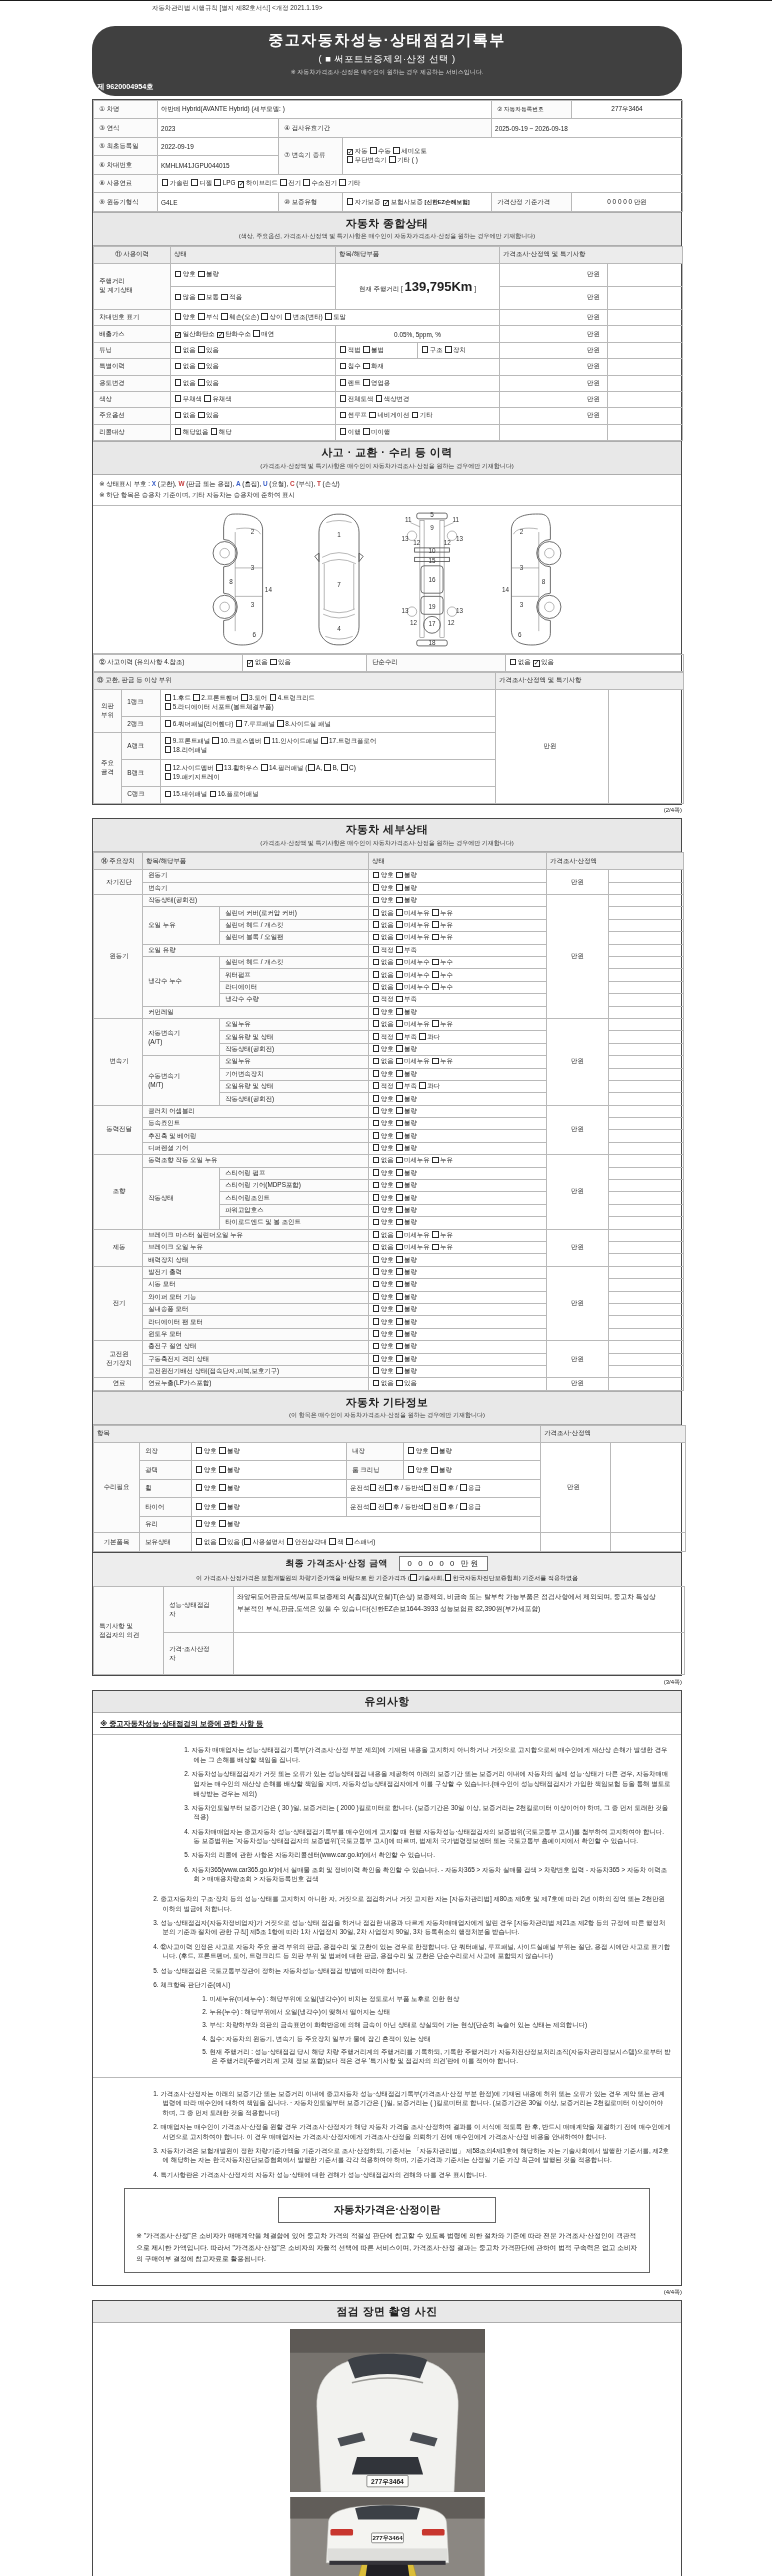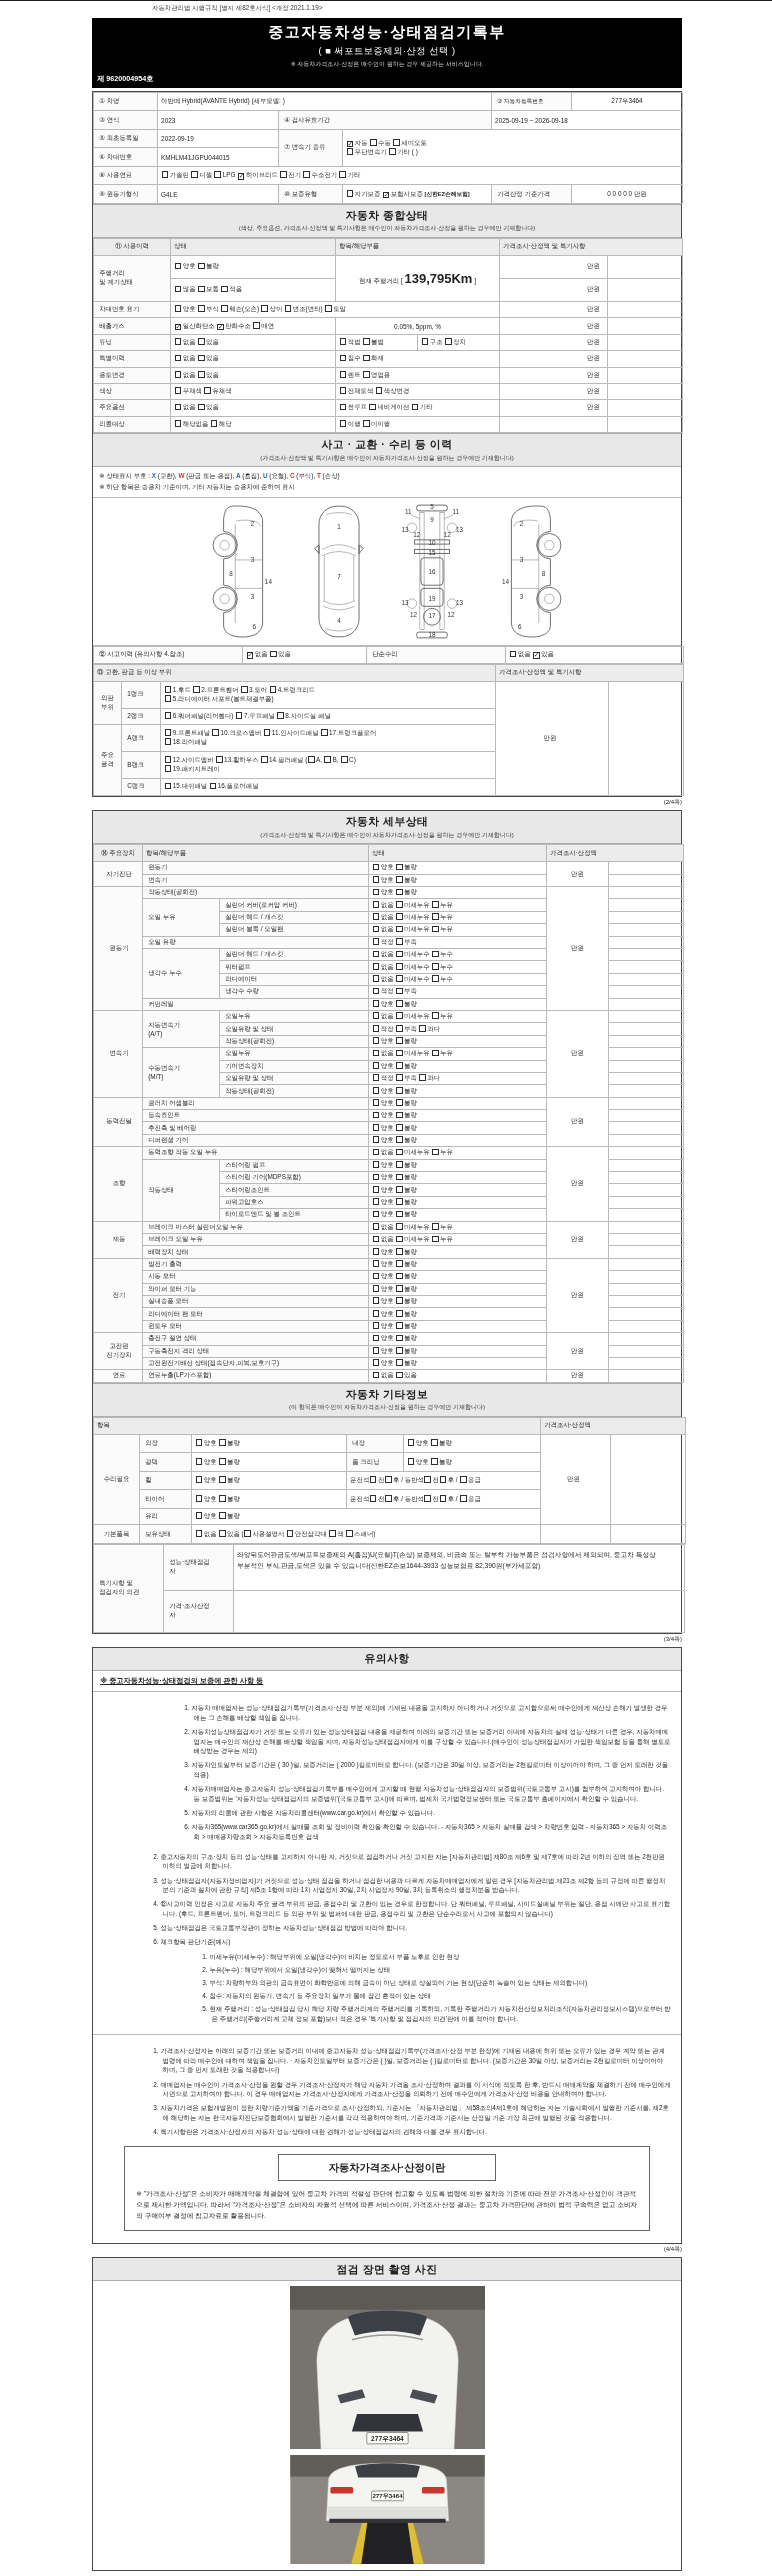--- a/index.html
+++ b/index.html
@@ -4,21 +4,21 @@
 <style>
   html,body{margin:0;padding:0;}
   body{
     width:773px;height:2576px;overflow:hidden;background:#fff;
     font-family:"Liberation Sans","DejaVu Sans",sans-serif;color:#222;
     border-top:1.5px solid #1b1b1b;box-sizing:border-box;position:relative;
   }
   .formref{margin:3.1px 0 0 152px;font-size:6.4px;color:#333;}
   .sheet{width:590px;margin-left:92px;box-sizing:border-box;}
   
-  .dhead{background:#000000;color:#fff;margin-top:5px;padding:5.2px 0 4.1px 0;}
+  .dhead{background:#404040;color:#fff;margin-top:13px;padding:5.2px 0 4.1px 0;border-radius:23px;}
   .dhead .t1{text-align:center;font-size:15px;font-weight:bold;letter-spacing:1.5px;}
   .dhead .t2{text-align:center;font-size:9.3px;margin-top:3.1px;letter-spacing:0.5px;}
   .dhead .t3{text-align:center;font-size:6px;color:#d8d8d8;margin-top:2.1px;}
   .dhead .docno{font-size:7.2px;font-weight:bold;padding:4.1px 0 0 5.2px;}
   
   .box{border:1px solid #4a4a4a;margin-top:3.1px;background:#fff;}
   .band{background:#e8e8e8;border-bottom:0.5px solid #adadad;padding:4.1px 0 3.6px 0;text-align:center;}
   .band .bt{font-size:10.8px;font-weight:bold;letter-spacing:0.5px;}
   .band .bn{font-size:6px;margin-top:1.5px;color:#333;}
   table{border-collapse:collapse;width:100%;table-layout:fixed;}
@@ -692,20 +692,25 @@
       <tr class="h30">
         <th class="vlab">기본품목</th>
         <th class="lab">보유상태</th>
         <td colspan="3"><span class="cb"></span>없음  <span class="cb"></span>있음  (<span class="cb"></span>사용설명서 <span class="cb"></span>안전삼각대 <span class="cb"></span>잭 <span class="cb"></span>스패너)</td>
         <td></td>
         <td></td>
       </tr>
     </tbody>
       </table>
 
+    <div class="finalstrip">
+      <span class="ft">최종 가격조사·산정 금액</span>
+      <span class="fa">0 0 0 0 0 만원</span>
+      <div class="fn">이 가격조사·산정가격은 보험개발원의 차량기준가액을 바탕으로 한 기준가격과 (<span class="cb"></span>기술사회,<span class="cb"></span>한국자동차진단보증협회) 기준서를 적용하였음</div>
+    </div>
     <table>
       <colgroup>
           <col style="width:70px">
           <col style="width:70px">
           <col style="width:451px">
         </colgroup>
       <tbody>
           <tr style="height:46px">
         <th class="lab" rowspan="2" style="text-align:left">특기사항 및
 점검자의 의견</th>
@@ -798,21 +803,21 @@
             <div>2.  매매업자는 매수인이 가격조사·산정을 원할 경우 가격조사·산정자가 해당 자동차 가격을 조사·산정하여 결과를 이 서식에 적도록 한 후, 반드시 매매계약을 체결하기 전에 매수인에게 서면으로 고지하여야 합니다. 이 경우 매매업자는 가격조사·산정자에게 가격조사·산정을 의뢰하기 전에 매수인에게 가격조사·산정 비용을 안내하여야 합니다.</div>
           </div>
           <div class="nitem">
             <div>3.  자동차가격은 보험개발원이 정한 차량기준가액을 기준가격으로 조사·산정하되, 기준서는 「자동차관리법」 제58조의4제1호에 해당하는 자는 기술사회에서 발행한 기준서를, 제2호에 해당하는 자는 한국자동차진단보증협회에서 발행한 기준서를 각각 적용하여야 하며, 기준가격과 기준서는 산정일 기준 가장 최근에 발행된 것을 적용합니다.</div>
           </div>
           <div class="nitem">
             <div>4.  특기사항란은 가격조사·산정자의 자동차 성능·상태에 대한 견해가 성능·상태점검자의 견해와 다를 경우 표시합니다.</div>
           </div>
         </div>
       <div class="nbox">
-        <div class="nbt">자동차가격조사·산정이란</div>
+        <div class="nbt">자동차가격은·산정이란</div>
         <div class="nbx">※ "가격조사·산정"은 소비자가 매매계약을 체결함에 있어 중고차 가격의 적절성 판단에 참고할 수 있도록 법령에 의한 절차와 기준에 따라 전문 가격조사·산정인이 객관적으로 제시한 가액입니다. 따라서 "가격조사·산정"은 소비자의 자율적 선택에 따른 서비스이며, 가격조사·산정 결과는 중고차 가격판단에 관하여 법적 구속력은 없고 소비자의 구매여부 결정에 참고자료로 활용됩니다.</div>
       </div>
     </div>
   </div>
 </div>
 <div class="pagemark">(4/4쪽)</div>
 
 <div class="sheet">
 
   <div class="box photos">

